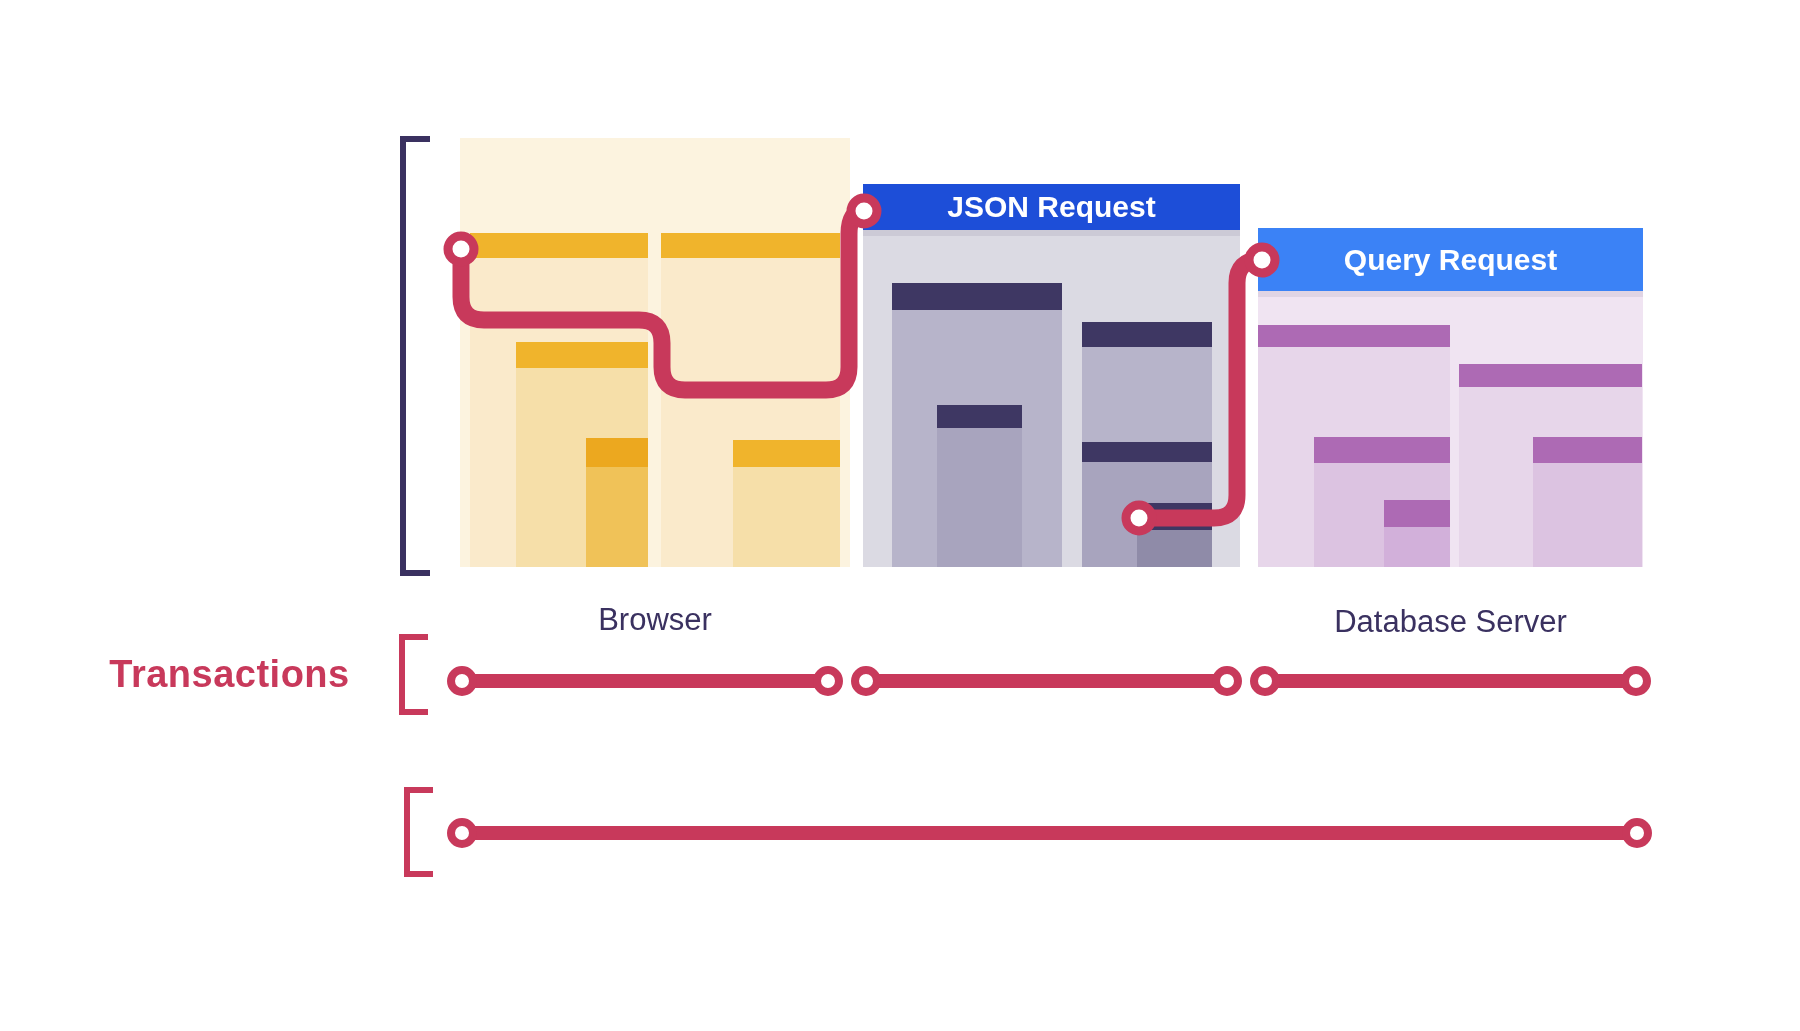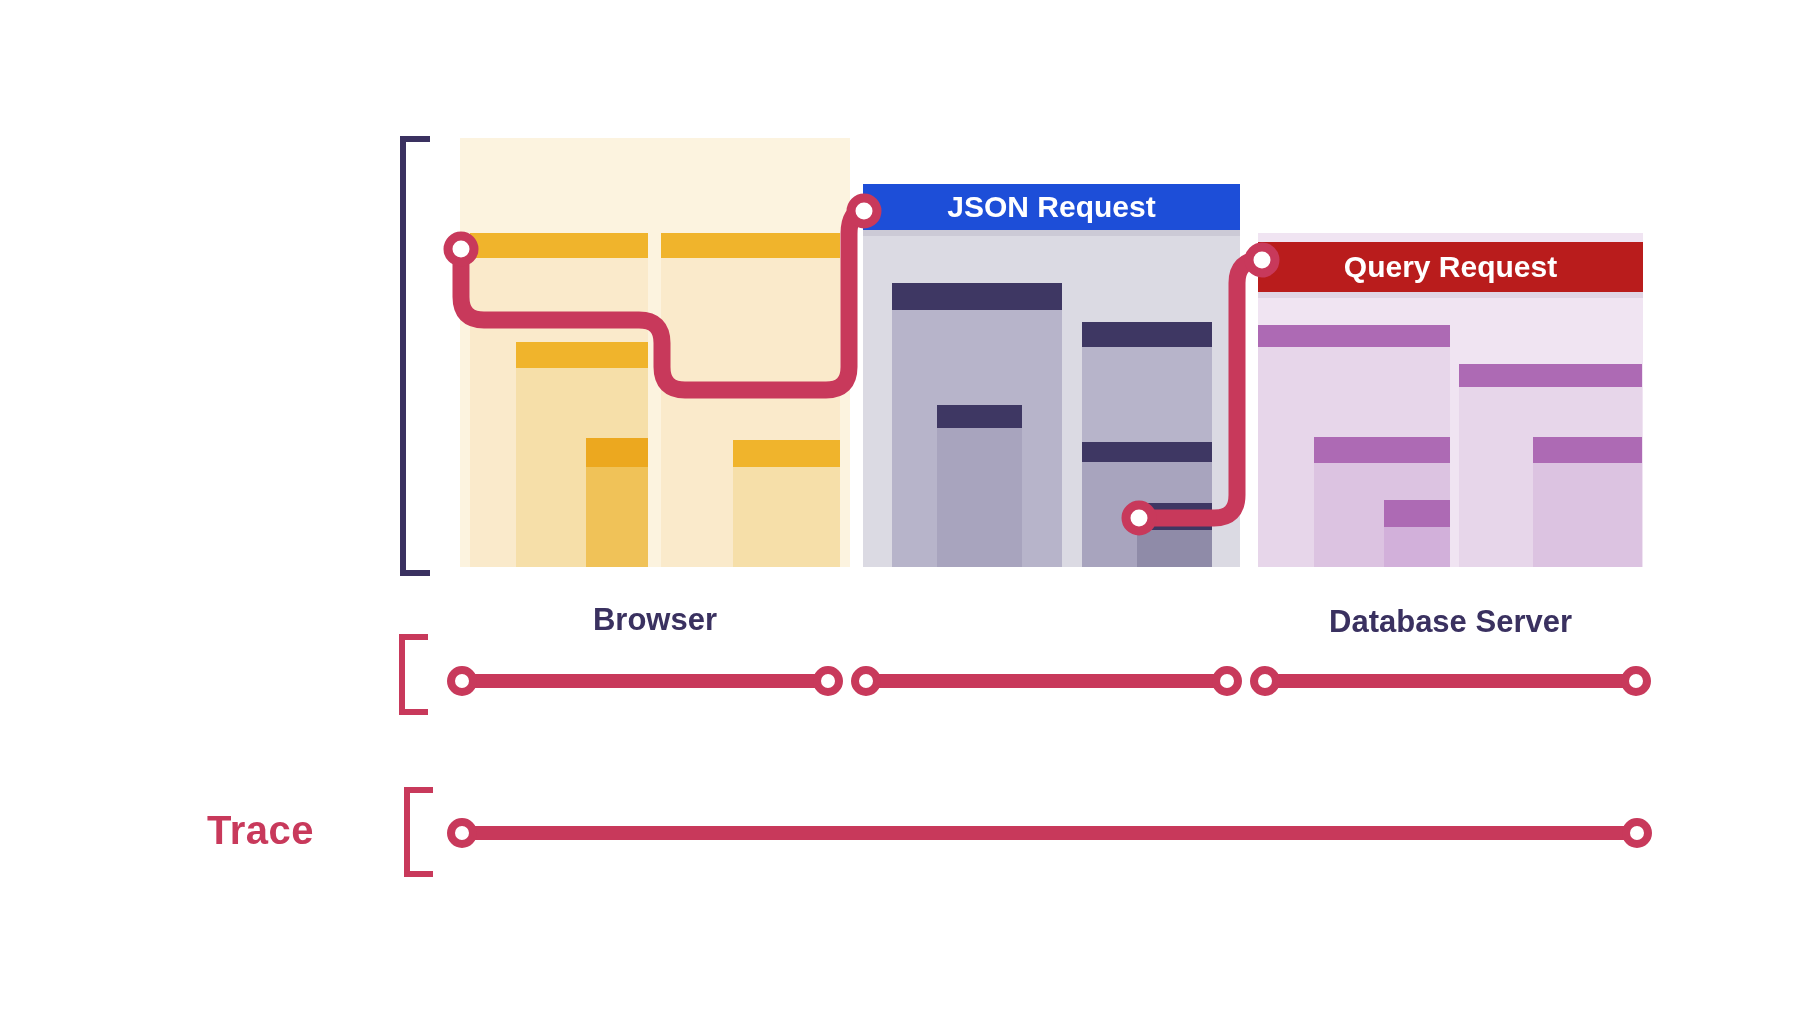--- a/index.html
+++ b/index.html
@@ -18,30 +18,30 @@
     position:absolute;display:flex;align-items:center;justify-content:center;
     font-weight:bold;font-size:30px;box-shadow:0 6px 0 rgba(40,30,70,0.08);
   }
   .bar{position:absolute;box-shadow:0 6px 0 rgba(40,30,70,0.10);}
   .body-block{
     position:absolute;
     background-image:radial-gradient(rgba(60,40,90,0.06) 1.3px,transparent 1.3px);
     background-size:7px 7px;
   }
   .caption{
-    position:absolute;font-weight:bold;font-size:31px;color:#3A3160;text-align:center;
+    position:absolute;font-weight:normal;font-size:31px;color:#3A3160;text-align:center;
   }
   svg.overlay{position:absolute;left:0;top:0;pointer-events:none;}
 </style>
 </head>
 <body>
 
 <div class="stage">
 
-  <div class="side-label crimson abs" style="left:178px;top:808px;width:165px;font-size:40px;">Trace</div>
+  <div class="side-label crimson abs" style="left:72px;top:653px;width:315px;font-size:38px;">Transactions</div>
 
   <div class="card-bg" style="left:460px;top:138px;width:390px;height:429px;background:#FCF3DF;"></div>
 
   <div class="bar" style="left:470px;top:233px;width:178px;height:25px;background:#F0B42C;"></div>
   <div class="body-block" style="left:470px;top:258px;width:178px;height:309px;background:#FAEACB;"></div>
   <div class="bar" style="left:661px;top:233px;width:179px;height:25px;background:#F0B42C;"></div>
   <div class="body-block" style="left:661px;top:258px;width:179px;height:309px;background:#FAEACB;"></div>
 
   <div class="bar" style="left:516px;top:342px;width:132px;height:26px;background:#F0B42C;"></div>
   <div class="body-block" style="left:516px;top:368px;width:132px;height:199px;background:#F6DFA9;"></div>
@@ -63,21 +63,21 @@
 
   <div class="bar" style="left:937px;top:405px;width:85px;height:23px;background:#3E3763;"></div>
   <div class="body-block" style="left:937px;top:428px;width:85px;height:139px;background:#A8A4BE;"></div>
   <div class="bar" style="left:1082px;top:442px;width:130px;height:20px;background:#3E3763;"></div>
   <div class="body-block" style="left:1082px;top:462px;width:130px;height:105px;background:#A8A4BE;"></div>
 
   <div class="bar" style="left:1137px;top:503px;width:75px;height:27px;background:#3E3763;"></div>
   <div class="body-block" style="left:1137px;top:530px;width:75px;height:37px;background:#8F8BA8;"></div>
 
   <div class="card-bg" style="left:1258px;top:233px;width:385px;height:334px;background:#F0E4F2;"></div>
-  <div class="card-header" style="left:1258px;top:242px;width:385px;height:50px;background:#b91c1c;color:#FFFFFF;">
+  <div class="card-header" style="left:1258px;top:228px;width:385px;height:63px;background:#3b82f6;color:#FFFFFF;">
     <span>Query Request</span>
   </div>
 
   <div class="bar" style="left:1258px;top:325px;width:192px;height:22px;background:#AD6AB4;"></div>
   <div class="body-block" style="left:1258px;top:347px;width:192px;height:220px;background:#E7D6EA;"></div>
   <div class="bar" style="left:1459px;top:364px;width:183px;height:23px;background:#AD6AB4;"></div>
   <div class="body-block" style="left:1459px;top:387px;width:183px;height:180px;background:#E7D6EA;"></div>
 
   <div class="bar" style="left:1314px;top:437px;width:136px;height:26px;background:#AD6AB4;"></div>
   <div class="body-block" style="left:1314px;top:463px;width:136px;height:104px;background:#DCC3E1;"></div>

